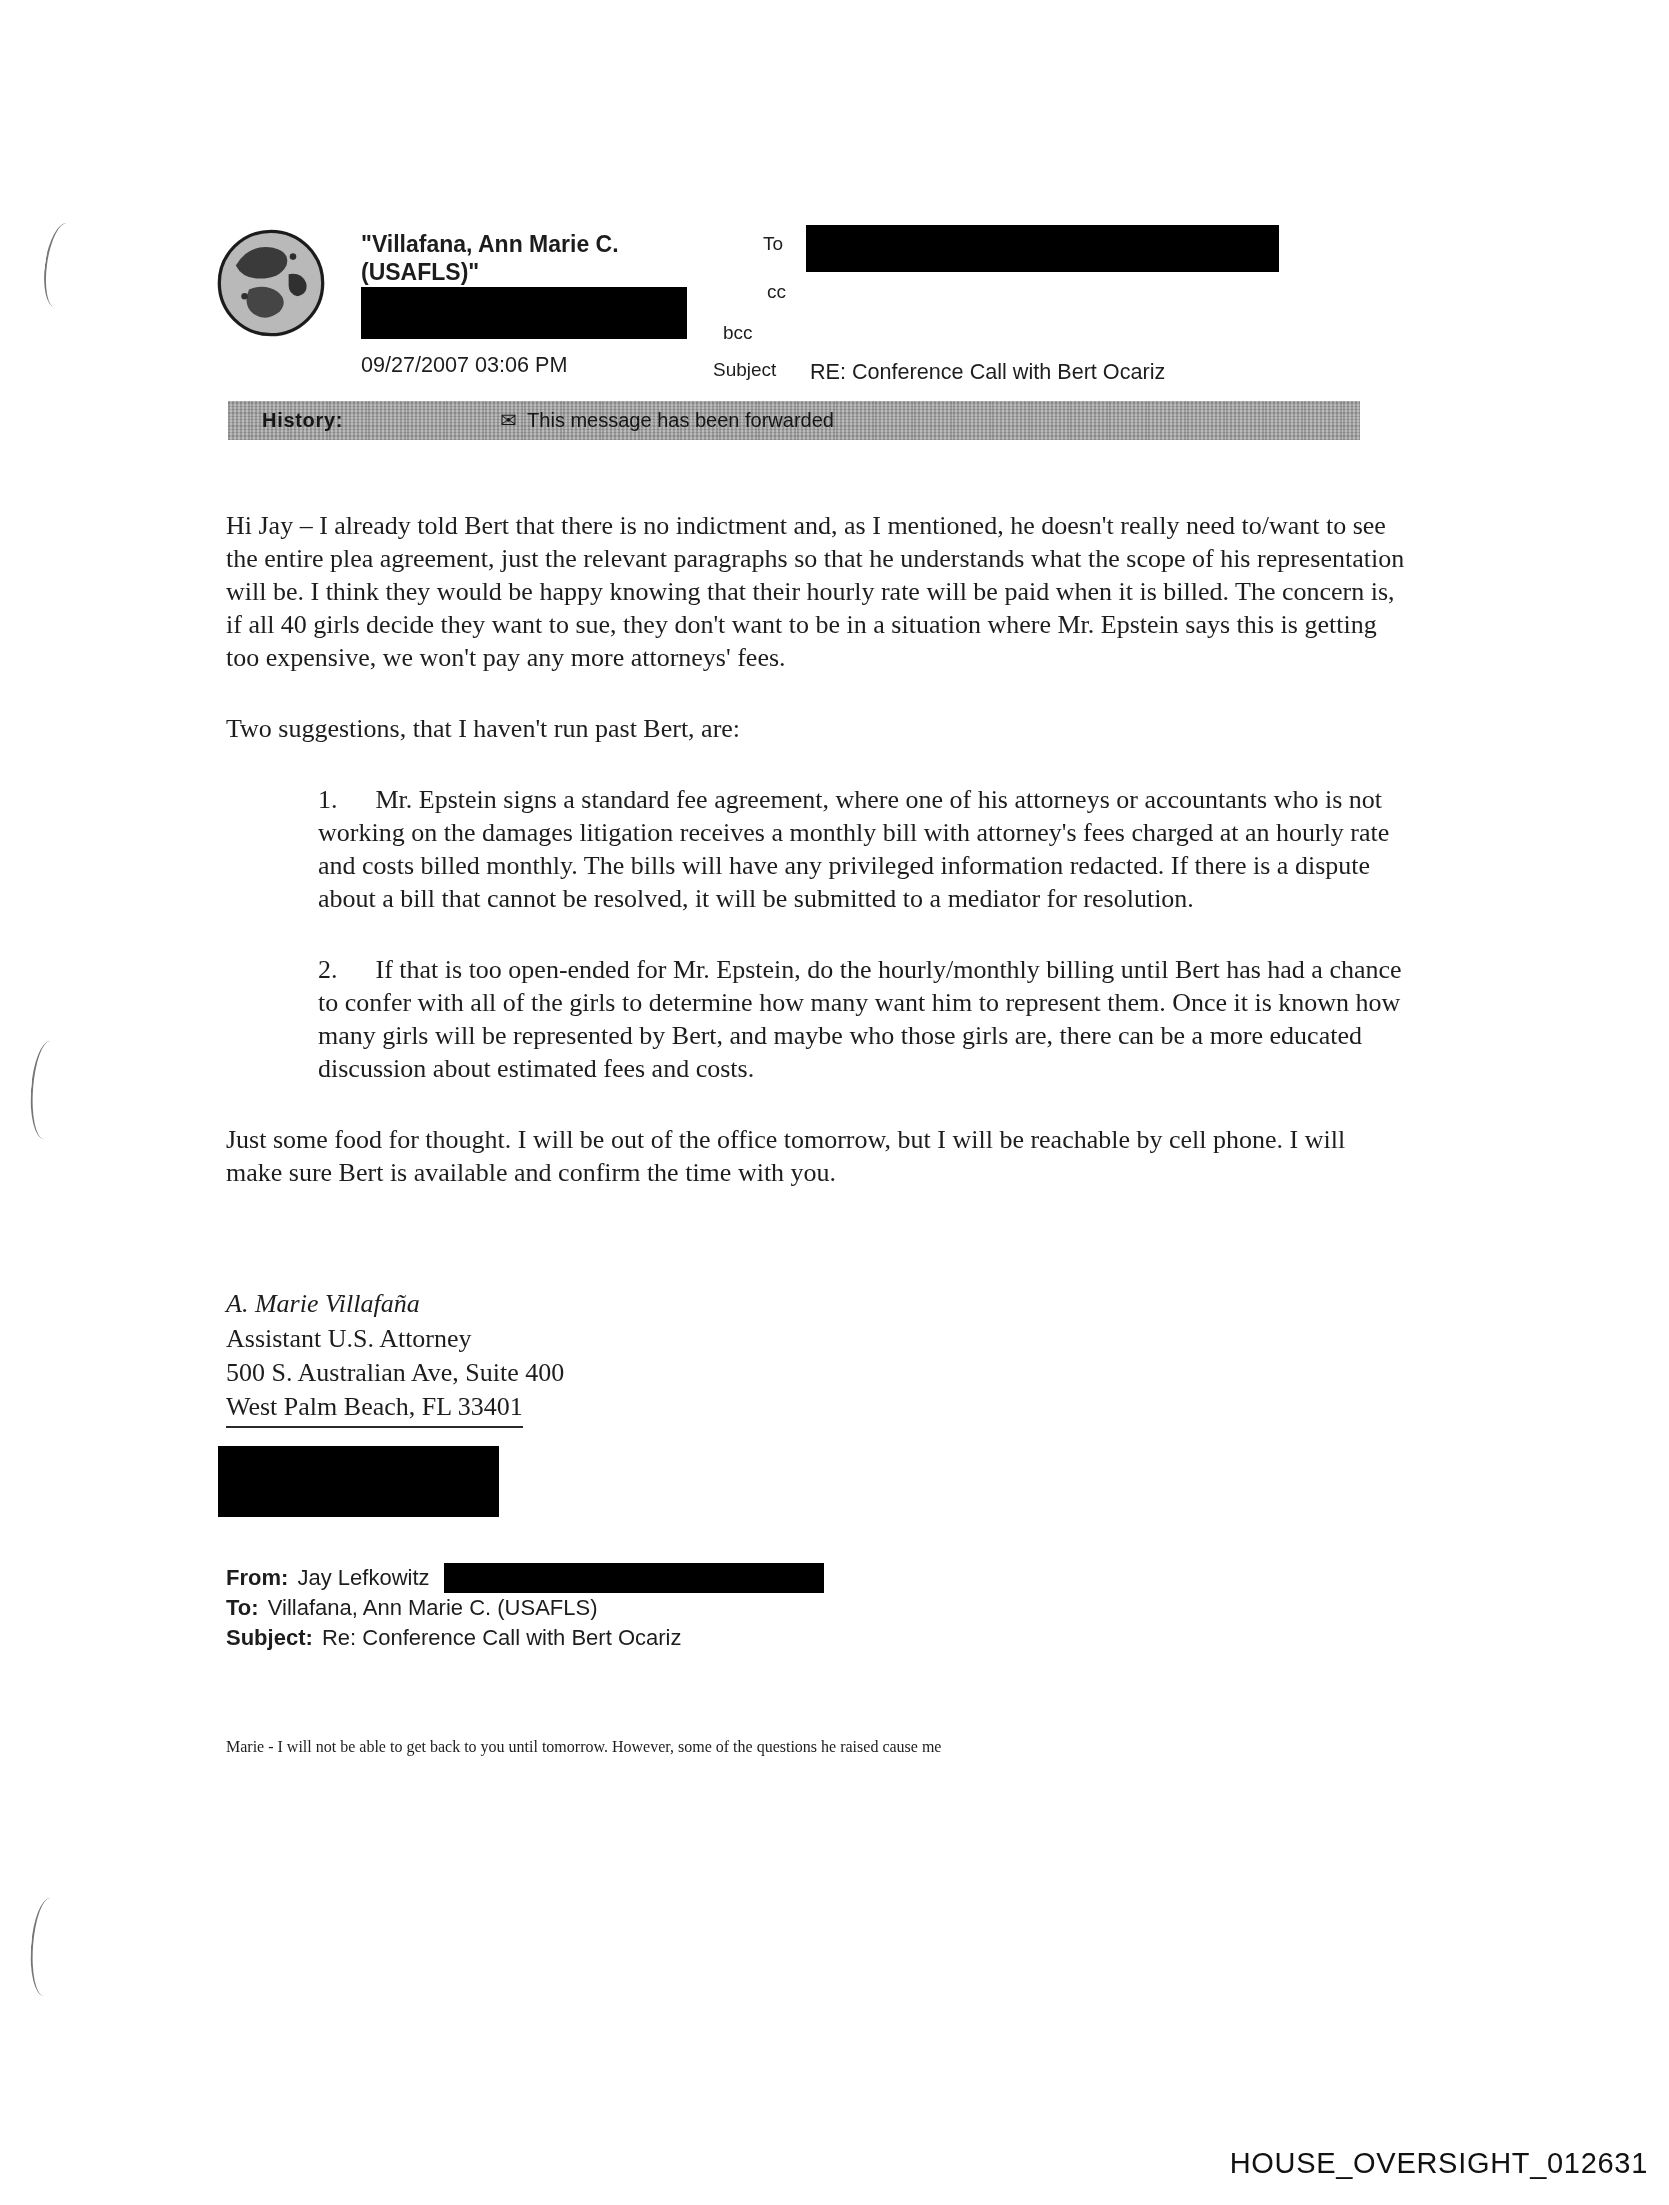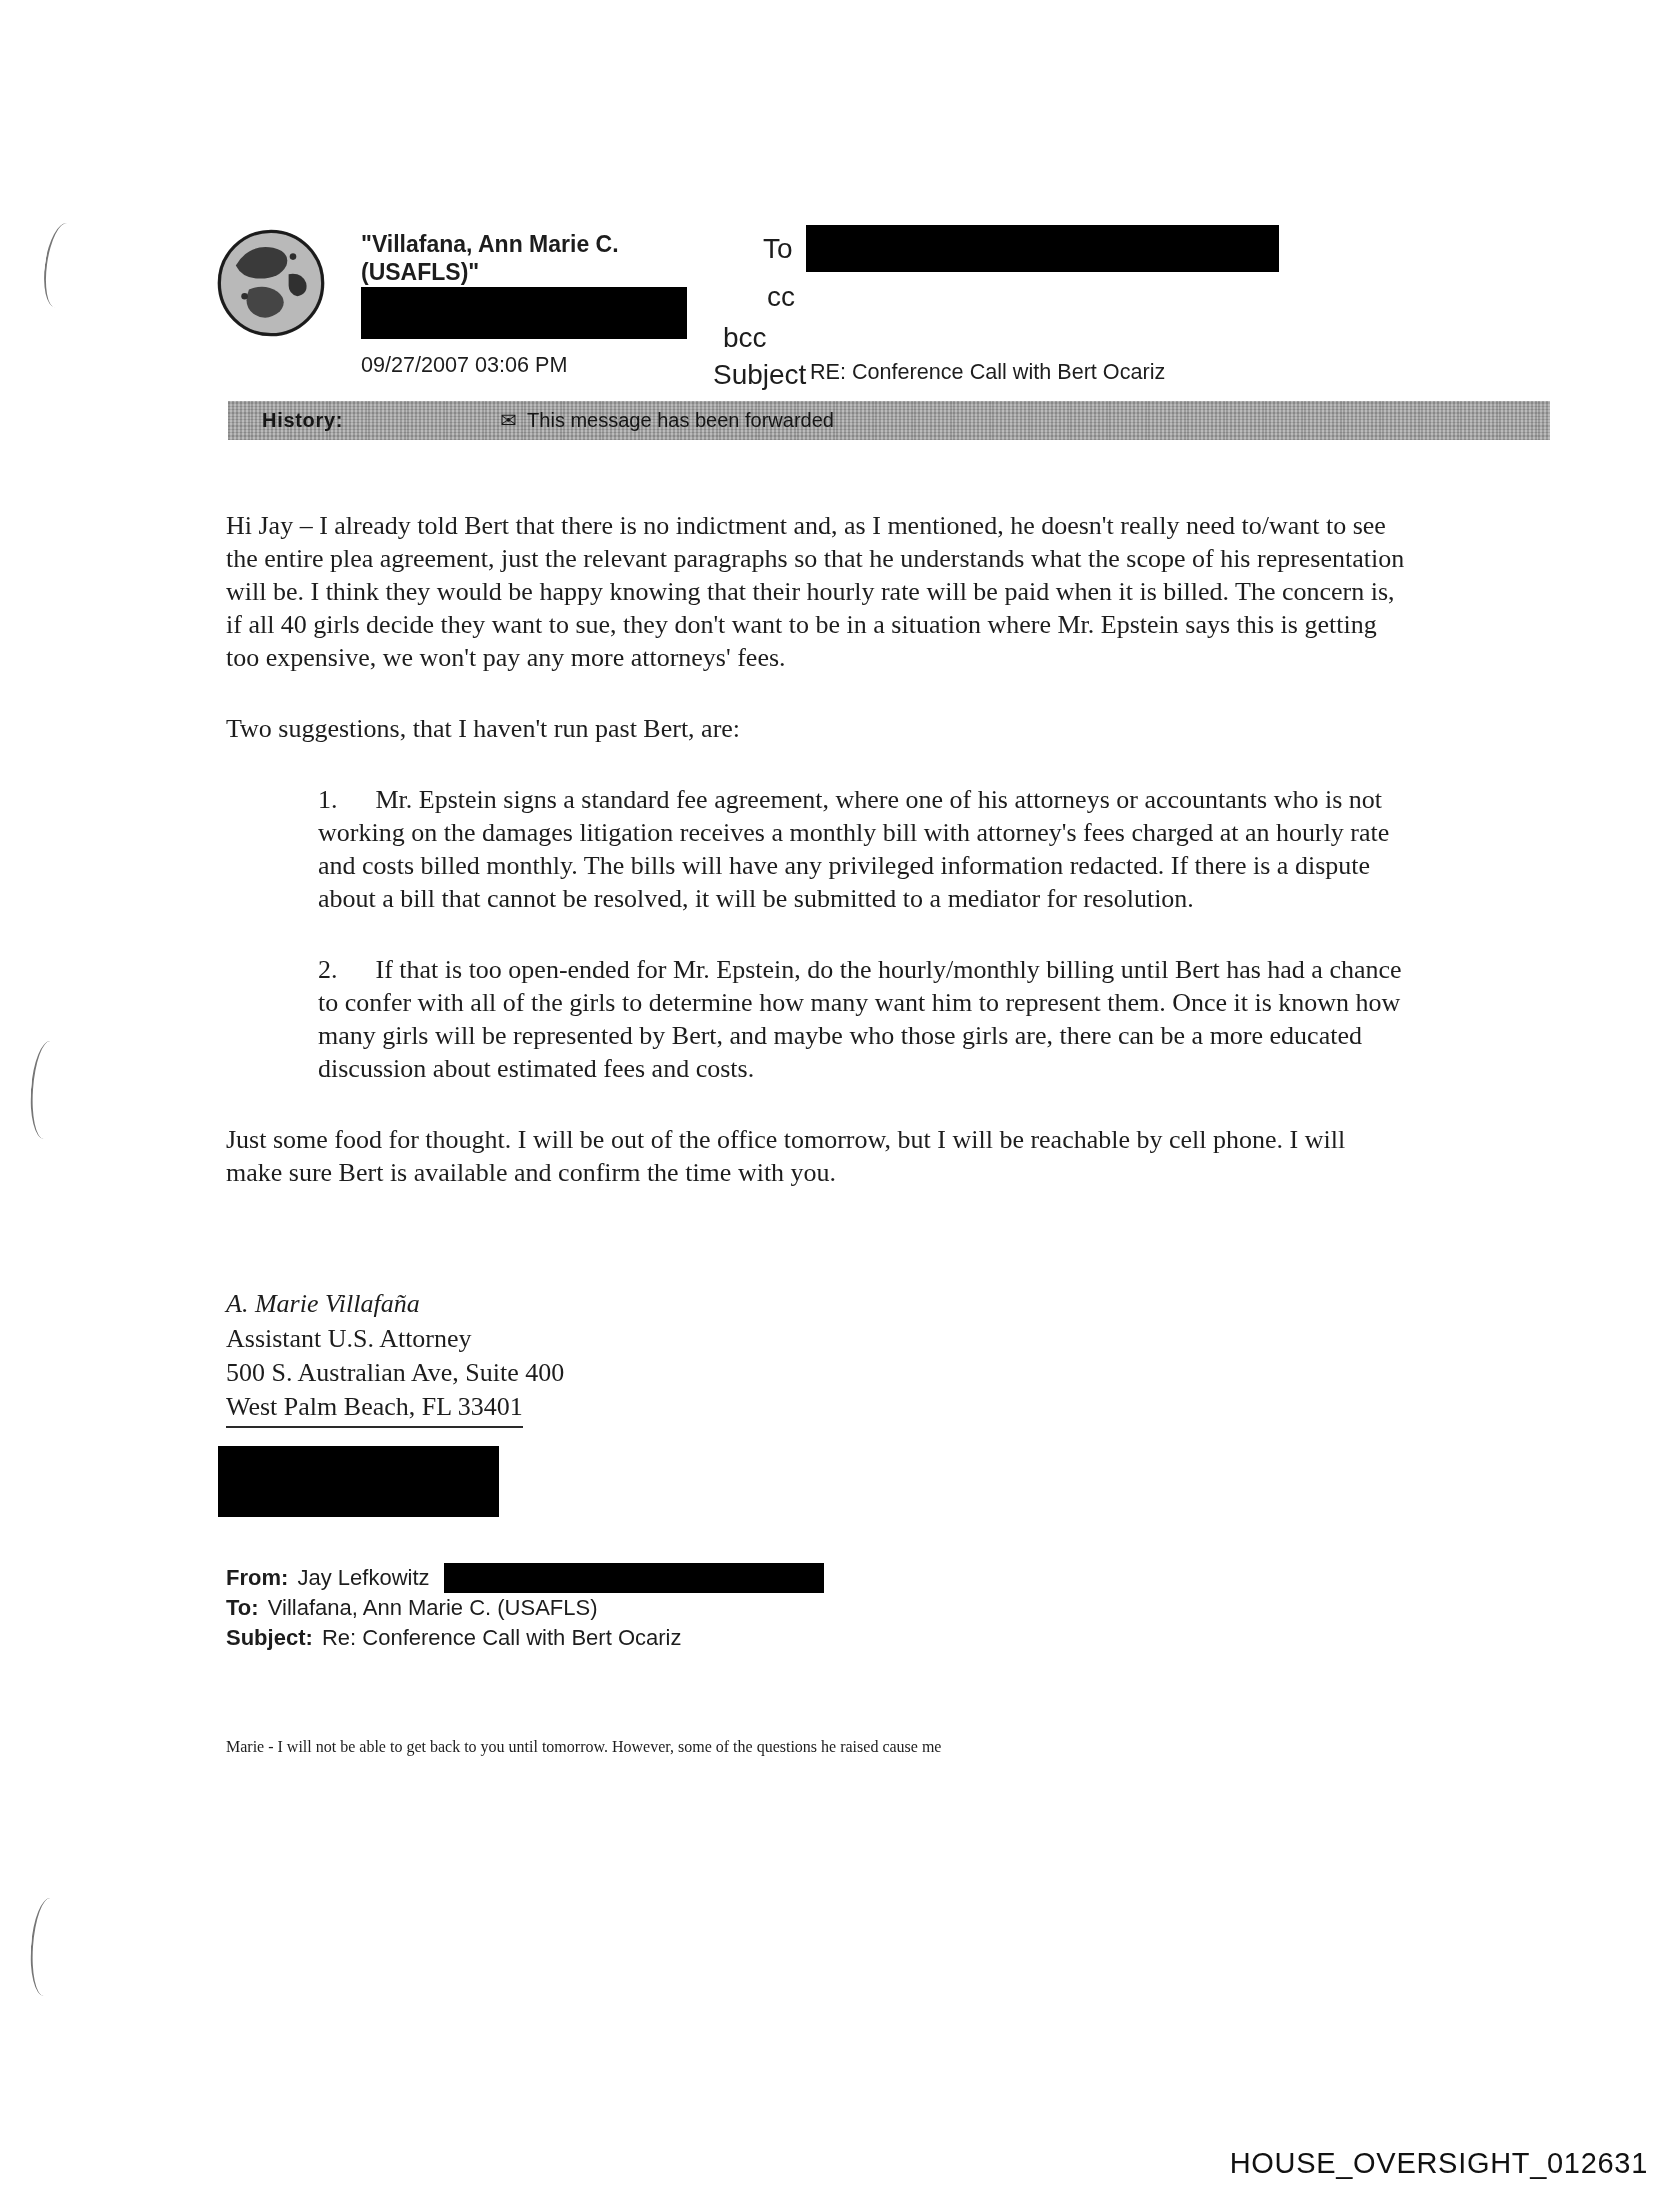--- a/index.html
+++ b/index.html
@@ -28,29 +28,29 @@
   .email-header{position:relative;height:458px;font-family:"Liberation Sans", sans-serif;}
   .globe{position:absolute;left:216px;top:228px;width:110px;height:110px;}
   .sender-name{
     position:absolute;left:361px;top:230px;
     font-weight:bold;font-size:23px;line-height:1.22;
     white-space:pre-line;
   }
   .redact{background:#000;}
   .name-redact{position:absolute;left:361px;top:287px;width:326px;height:52px;}
   .datetime{position:absolute;left:361px;top:352px;font-size:21.6px;}
-  .fld-label{position:absolute;font-size:28px;}
+  .fld-label{position:absolute;font-size:19px;}
   .to-label{left:763px;top:233px;}
   .cc-label{left:767px;top:281px;}
   .bcc-label{left:723px;top:322px;}
   .subject-label{left:713px;top:359px;}
   .to-redact{position:absolute;left:806px;top:225px;width:473px;height:47px;}
   .subject-value{position:absolute;left:810px;top:359px;font-size:21.6px;}
   .history-bar{
-    position:absolute;left:228px;top:401px;width:1322px;height:39px;
+    position:absolute;left:228px;top:401px;width:1132px;height:39px;
     background-color:#adadad;
     background-image:
       repeating-linear-gradient(90deg, rgba(0,0,0,0.13) 0 2px, rgba(255,255,255,0.10) 2px 3.9px),
       repeating-linear-gradient(0deg, rgba(0,0,0,0.10) 0 1.3px, rgba(255,255,255,0.07) 1.3px 3.3px);
     display:flex;align-items:center;
     font-size:20px;color:#161616;
   }
   .history-label{margin-left:34px;font-weight:bold;letter-spacing:0.7px;}
   .history-msg{margin-left:157px;display:flex;align-items:center;gap:10.5px;}
   .fwd-icon{font-size:19.6px;line-height:1;}

